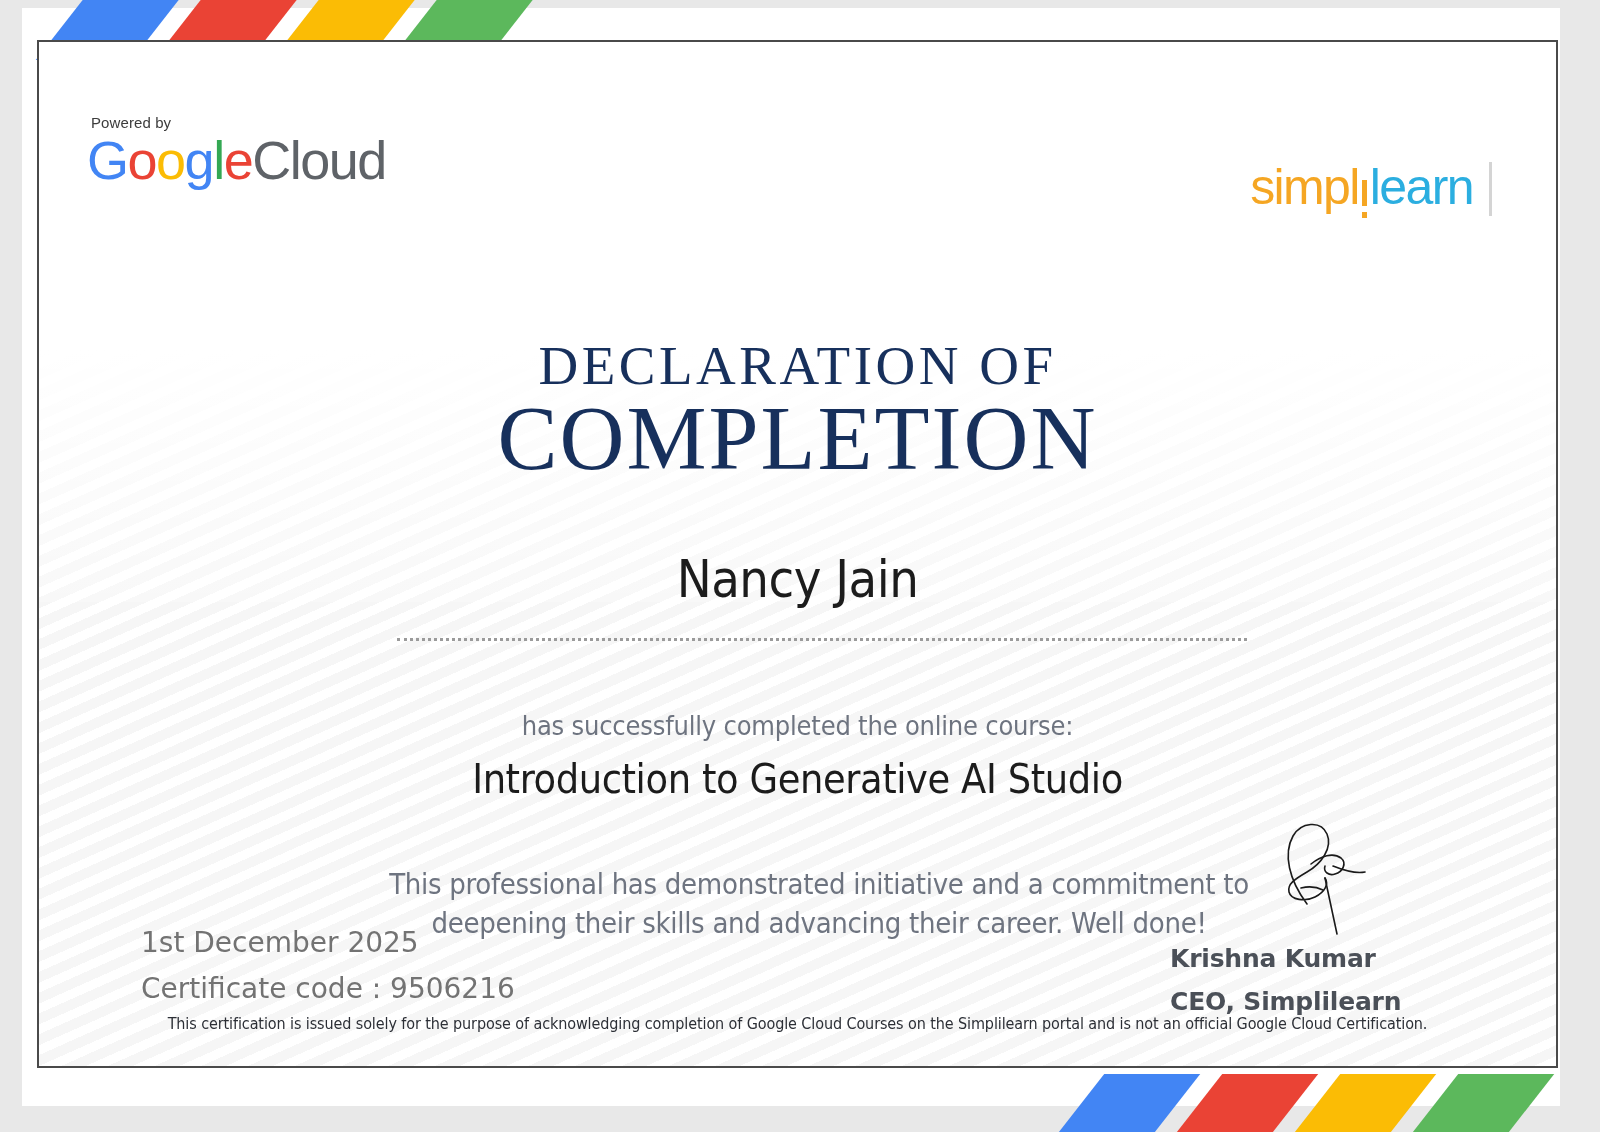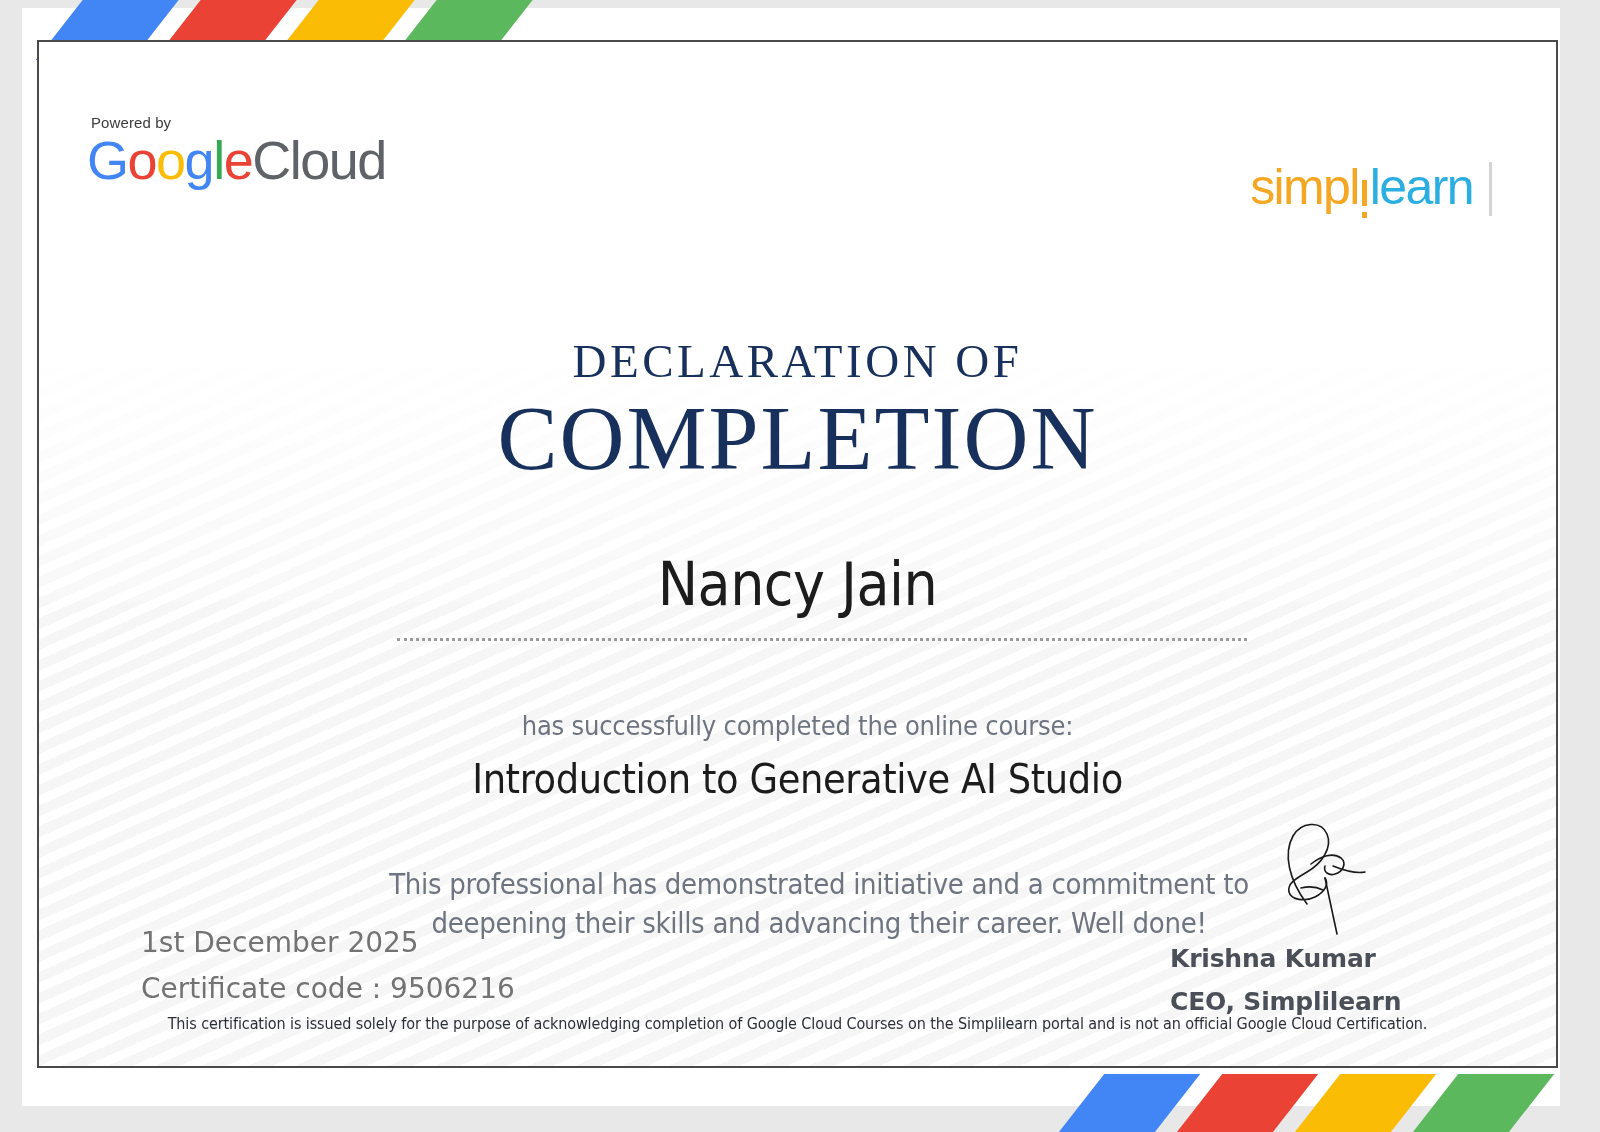--- a/index.html
+++ b/index.html
@@ -196,21 +196,21 @@
     border-bottom: 18px solid #F5A623;
   }
 
   
   .title-top {
     position: absolute;
     left: 0; right: 0;
     top: 296px;
     text-align: center;
     font-family: "Liberation Serif", serif;
-    font-size: 47px;
+    font-size: 55px;
     letter-spacing: 3.5px;
     color: #17305C;
     line-height: 1;
   }
   .title-main {
     position: absolute;
     left: 0; right: 0;
     top: 347px;
     text-align: center;
     font-family: "Liberation Serif", serif;
@@ -220,21 +220,21 @@
     line-height: 1.1;
   }
 
   
   .recipient {
     position: absolute;
     left: 0; right: 0;
     top: 509px;
     text-align: center;
     font-family: "DejaVu Sans Condensed", "Liberation Sans Narrow", "Liberation Sans", sans-serif;
-    font-size: 60px;
+    font-size: 52px;
     color: #1c1c1c;
     line-height: 1.1;
     letter-spacing: -0.5px;
   }
   .name-rule {
     position: absolute;
     left: 358px;
     top: 596px;
     width: 850px;
     border-top: 3px dotted #9b9b9b;

